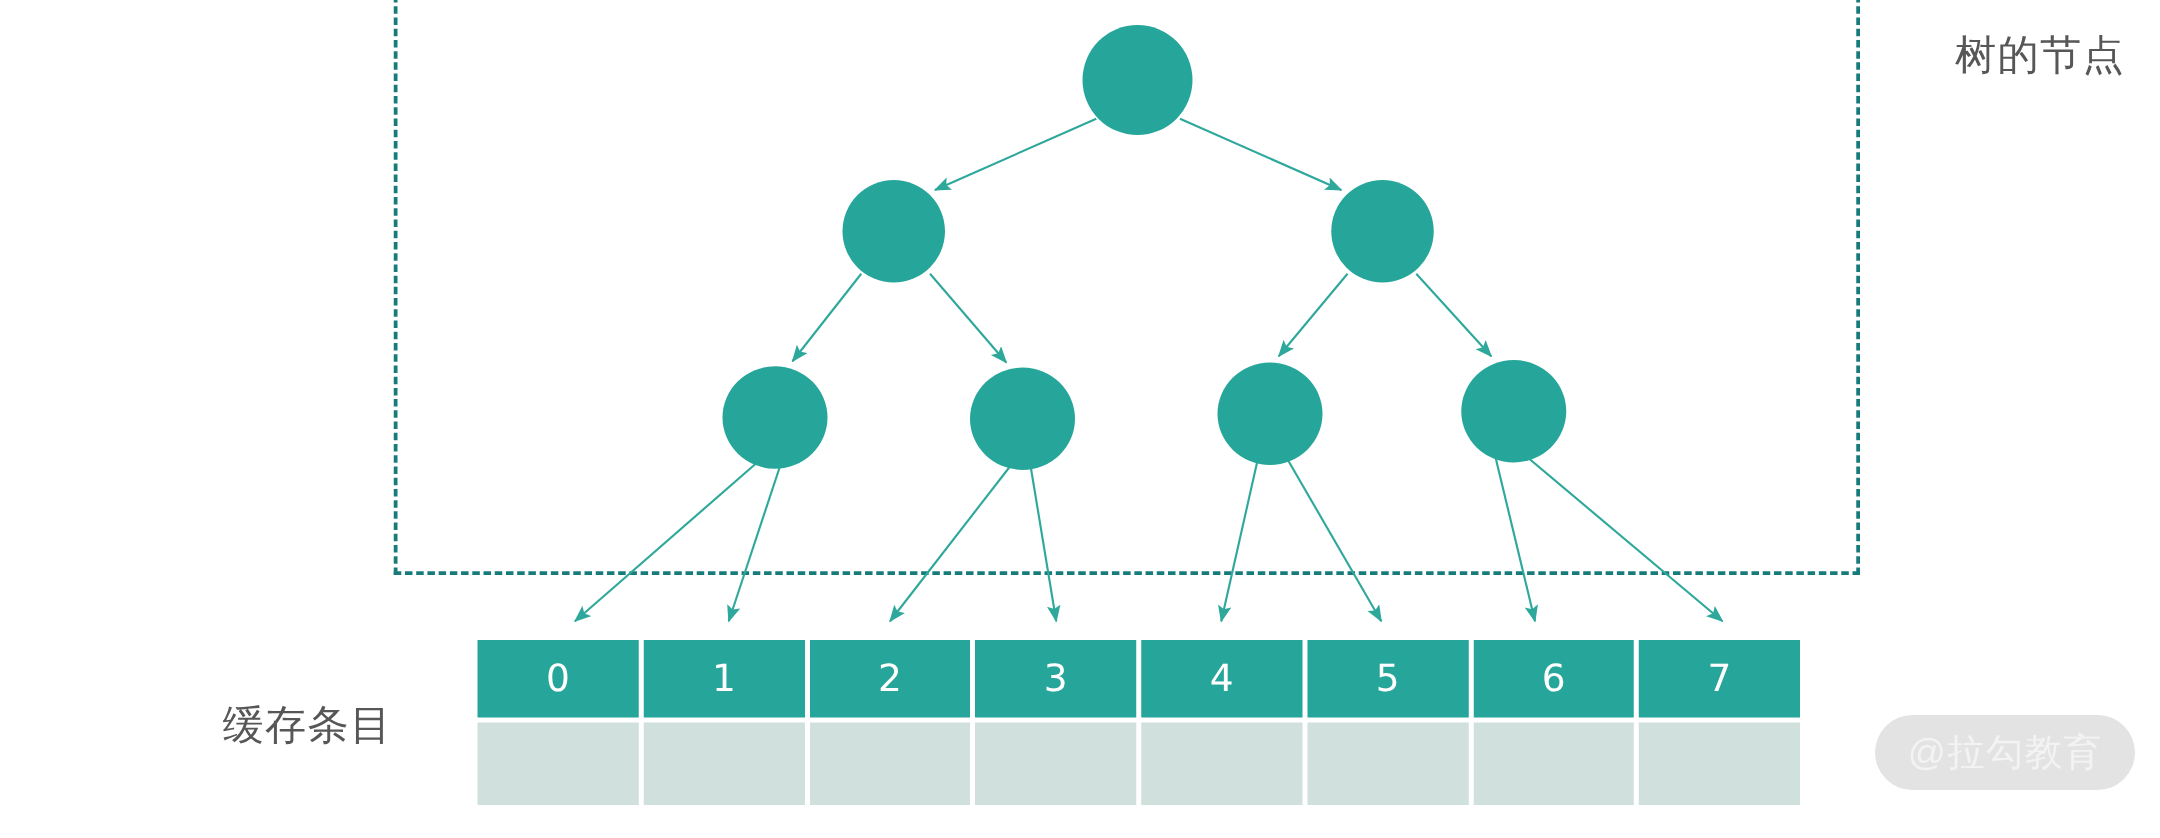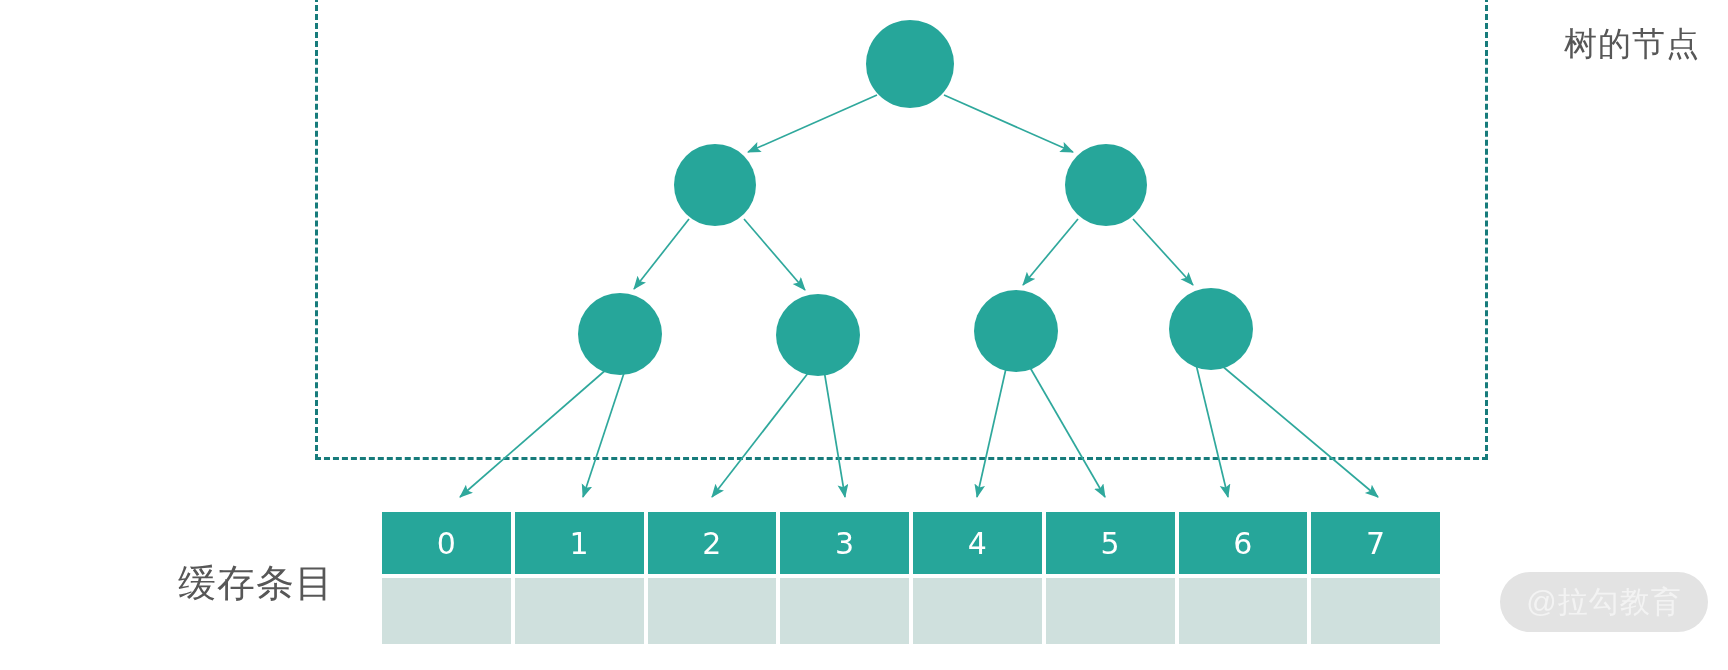--- a/index.html
+++ b/index.html
@@ -79,21 +79,21 @@
   }
   .value-row .cache-cell {
     background: #cfe0dd;
   }
 
   
   #cache-label {
     position: absolute;
     left: 178px;
     top: 558px;
-    font-size: 38px;
+    font-size: 33px;
     color: #575757;
     letter-spacing: 1px;
     white-space: nowrap;
   }
 
   
   #watermark {
     position: absolute;
     left: 1500px;
     top: 572px;

